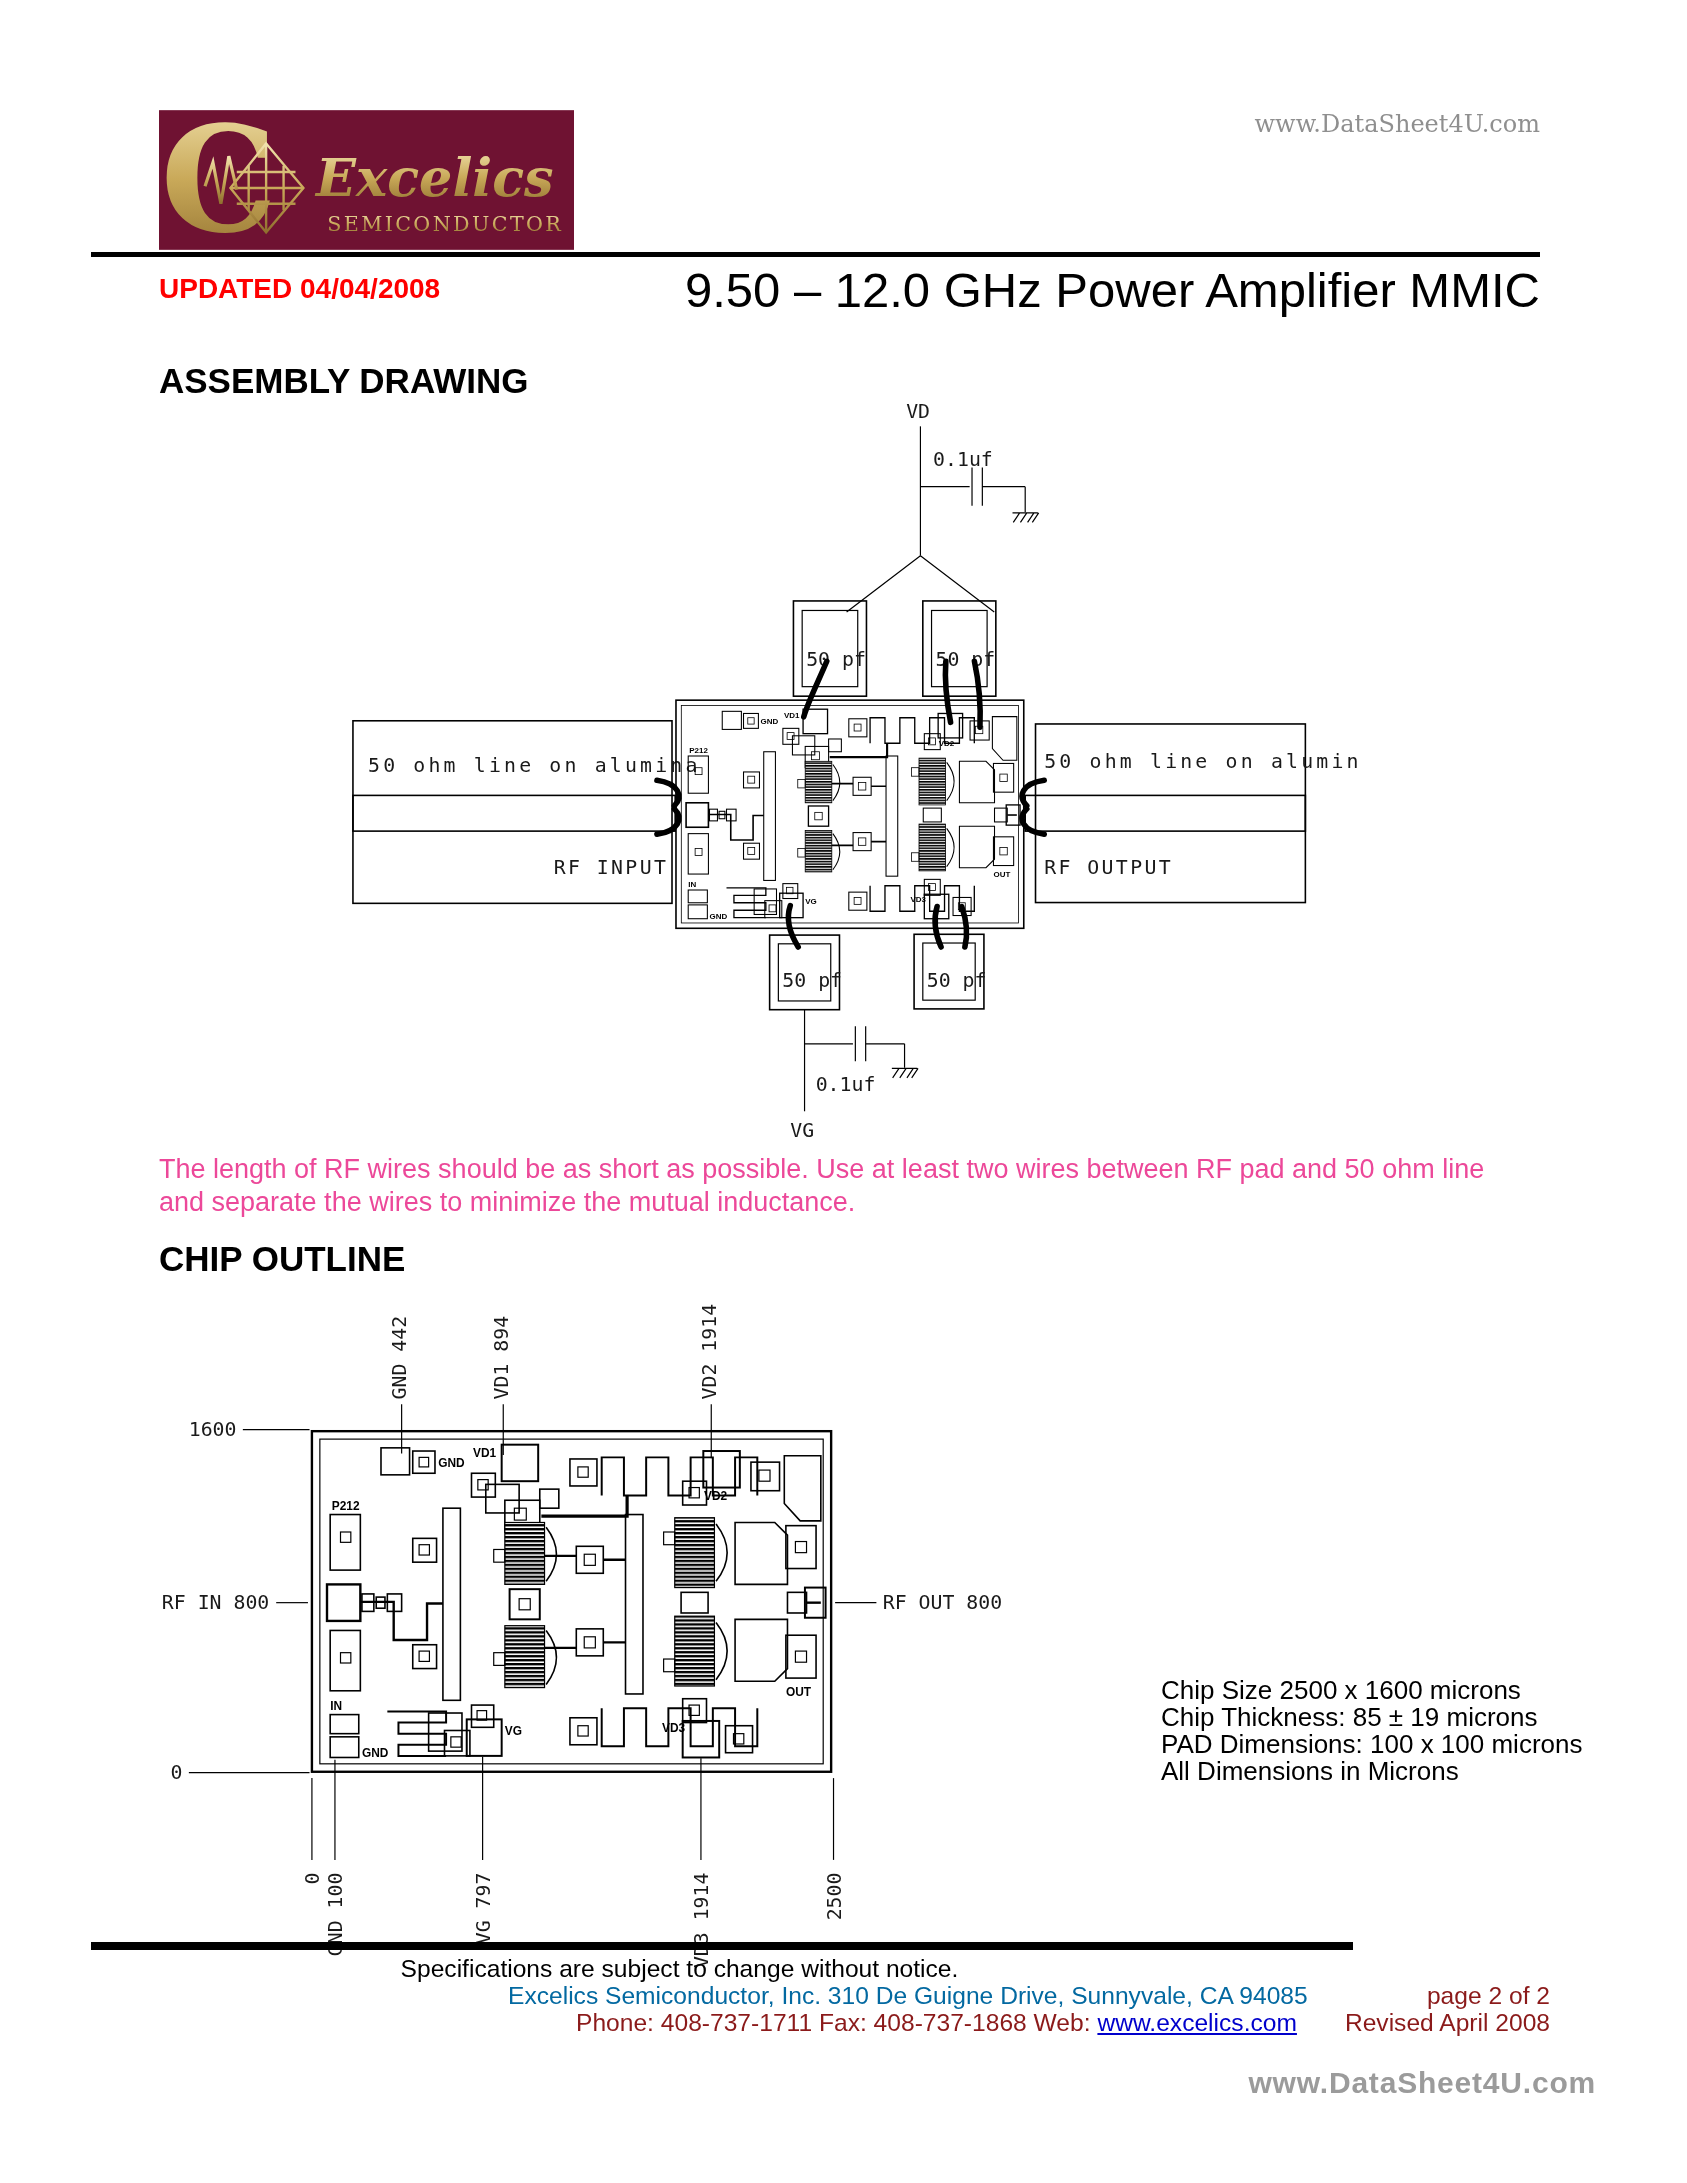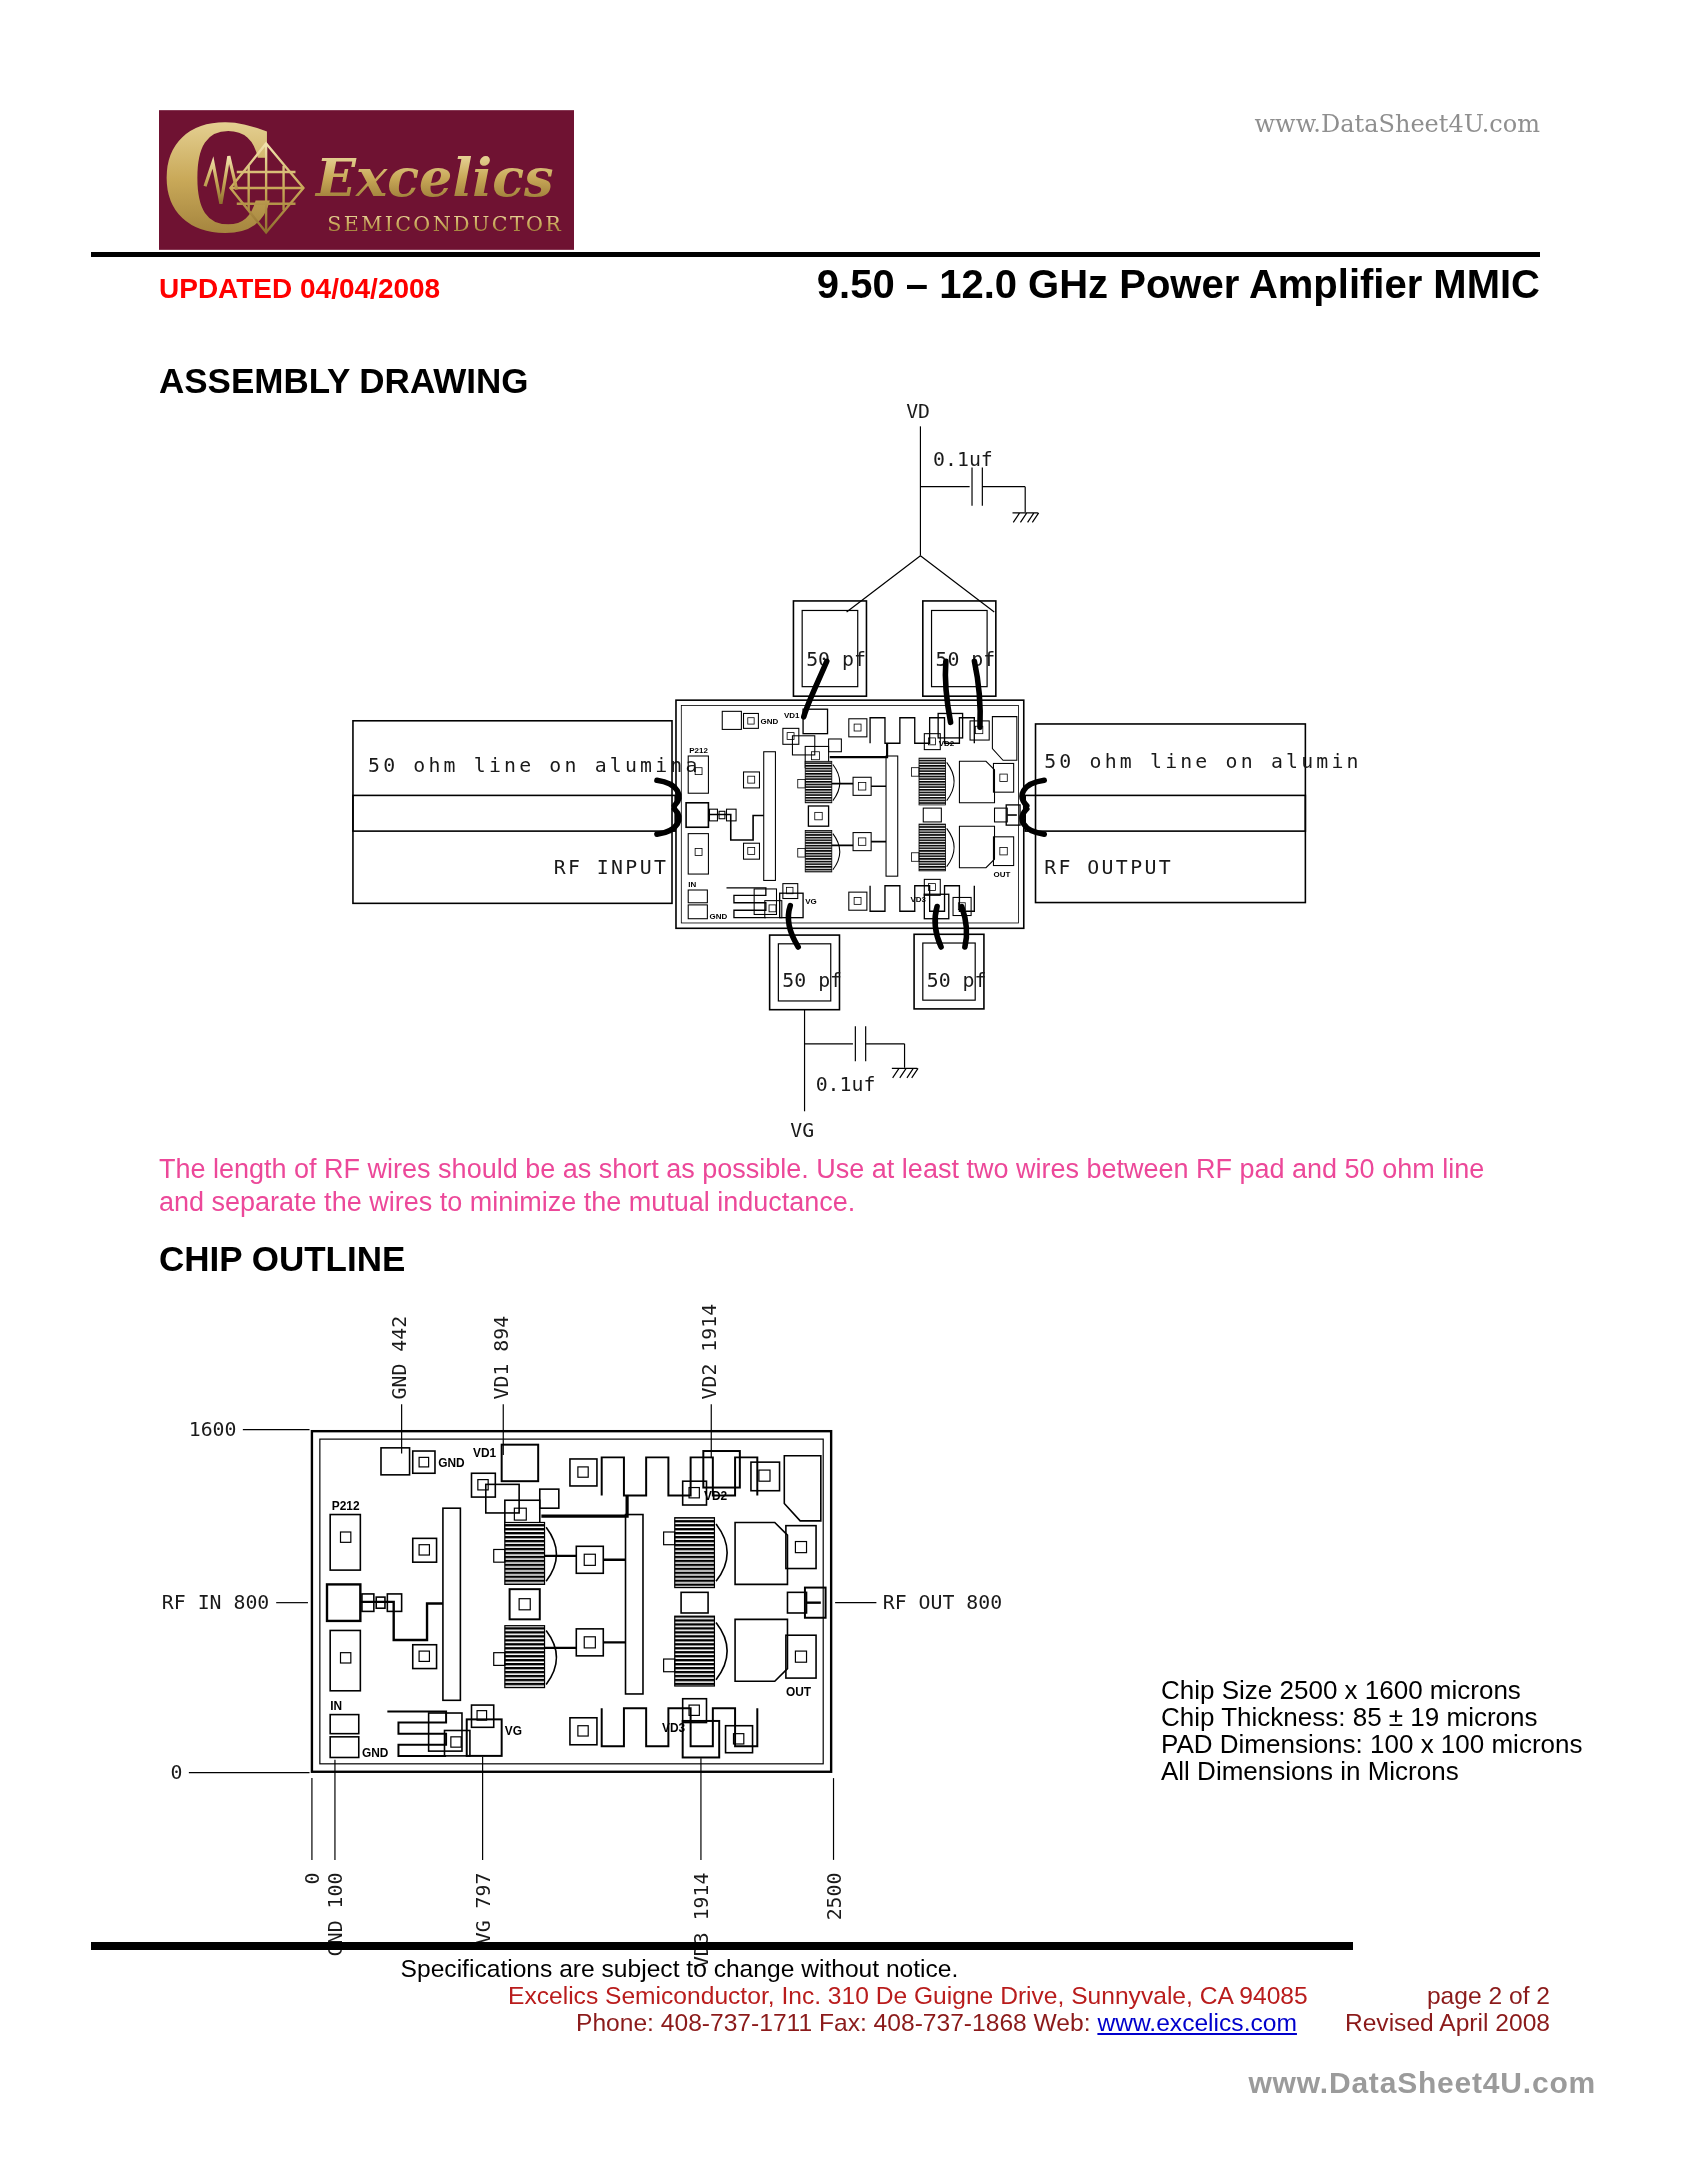--- a/index.html
+++ b/index.html
@@ -3,31 +3,31 @@
 <meta charset="utf-8">
 <style>
   html,body{margin:0;padding:0;background:#555;}
   .page{position:relative;width:1687px;height:2183px;background:#ffffff;font-family:"Liberation Sans",sans-serif;overflow:hidden;}
   .abs{position:absolute;}
   .logo-box{left:159px;top:110px;width:415px;height:140px;}
   .wm-top{right:147px;top:110px;font-family:"DejaVu Serif",serif;font-size:24px;color:#8f8f8f;}
   .rule-top{left:91px;top:252px;width:1449px;height:4.8px;background:#000;}
   .part-no{right:159px;top:176px;font-size:70px;font-weight:bold;color:#000;letter-spacing:0.8px;}
   .updated{left:159px;top:273px;font-size:28px;font-weight:bold;color:#ff0000;}
-  .subtitle{right:147px;top:262px;font-size:40px;font-weight:bold;color:#000;}
+  .subtitle{right:147px;top:262px;font-size:49px;font-weight:normal;color:#000;}
   .h-section{position:absolute;font-size:35px;font-weight:bold;color:#000;margin:0;}
   .note{left:159px;top:1153px;width:1381px;font-size:27px;color:#ec4899;line-height:33px;}
   .fig{position:absolute;}
   .clbl{font-family:"DejaVu Sans Mono",monospace;font-size:25px;fill:#1a1a1a;stroke:none;}
   .cad path, .cad rect, .cad line{vector-effect:none;}
   .dlbl{font-family:"Liberation Sans",sans-serif;font-weight:bold;fill:#000;stroke:none;font-size:15px;}
   .info-block{left:1161px;top:1677px;font-size:26px;color:#000;line-height:27px;}
   .rule-bot{left:91px;top:1942px;width:1262px;height:8px;background:#000;}
   .f-notice{left:0;top:1955px;width:1359px;text-align:center;font-size:24.6px;color:#000;}
-  .f-company{left:508px;top:1982px;font-size:24.6px;color:#b91c1c;white-space:nowrap;}
+  .f-company{left:508px;top:1982px;font-size:24.6px;color:#0369a1;white-space:nowrap;}
   .f-phone{left:576px;top:2009px;font-size:24.6px;color:#8b1a1a;white-space:nowrap;}
   .f-page{right:137px;top:1982px;font-size:24.6px;color:#8b1a1a;}
   .f-revised{right:137px;top:2009px;font-size:24.6px;color:#8b1a1a;}
   .f-link{color:#0000cc;text-decoration:underline;}
   .wm-bot{right:91px;top:2066px;font-size:30px;font-weight:bold;color:#9b9b9b;letter-spacing:0.8px;}
 </style>
 </head>
 <body>
 
 <div class="page">

